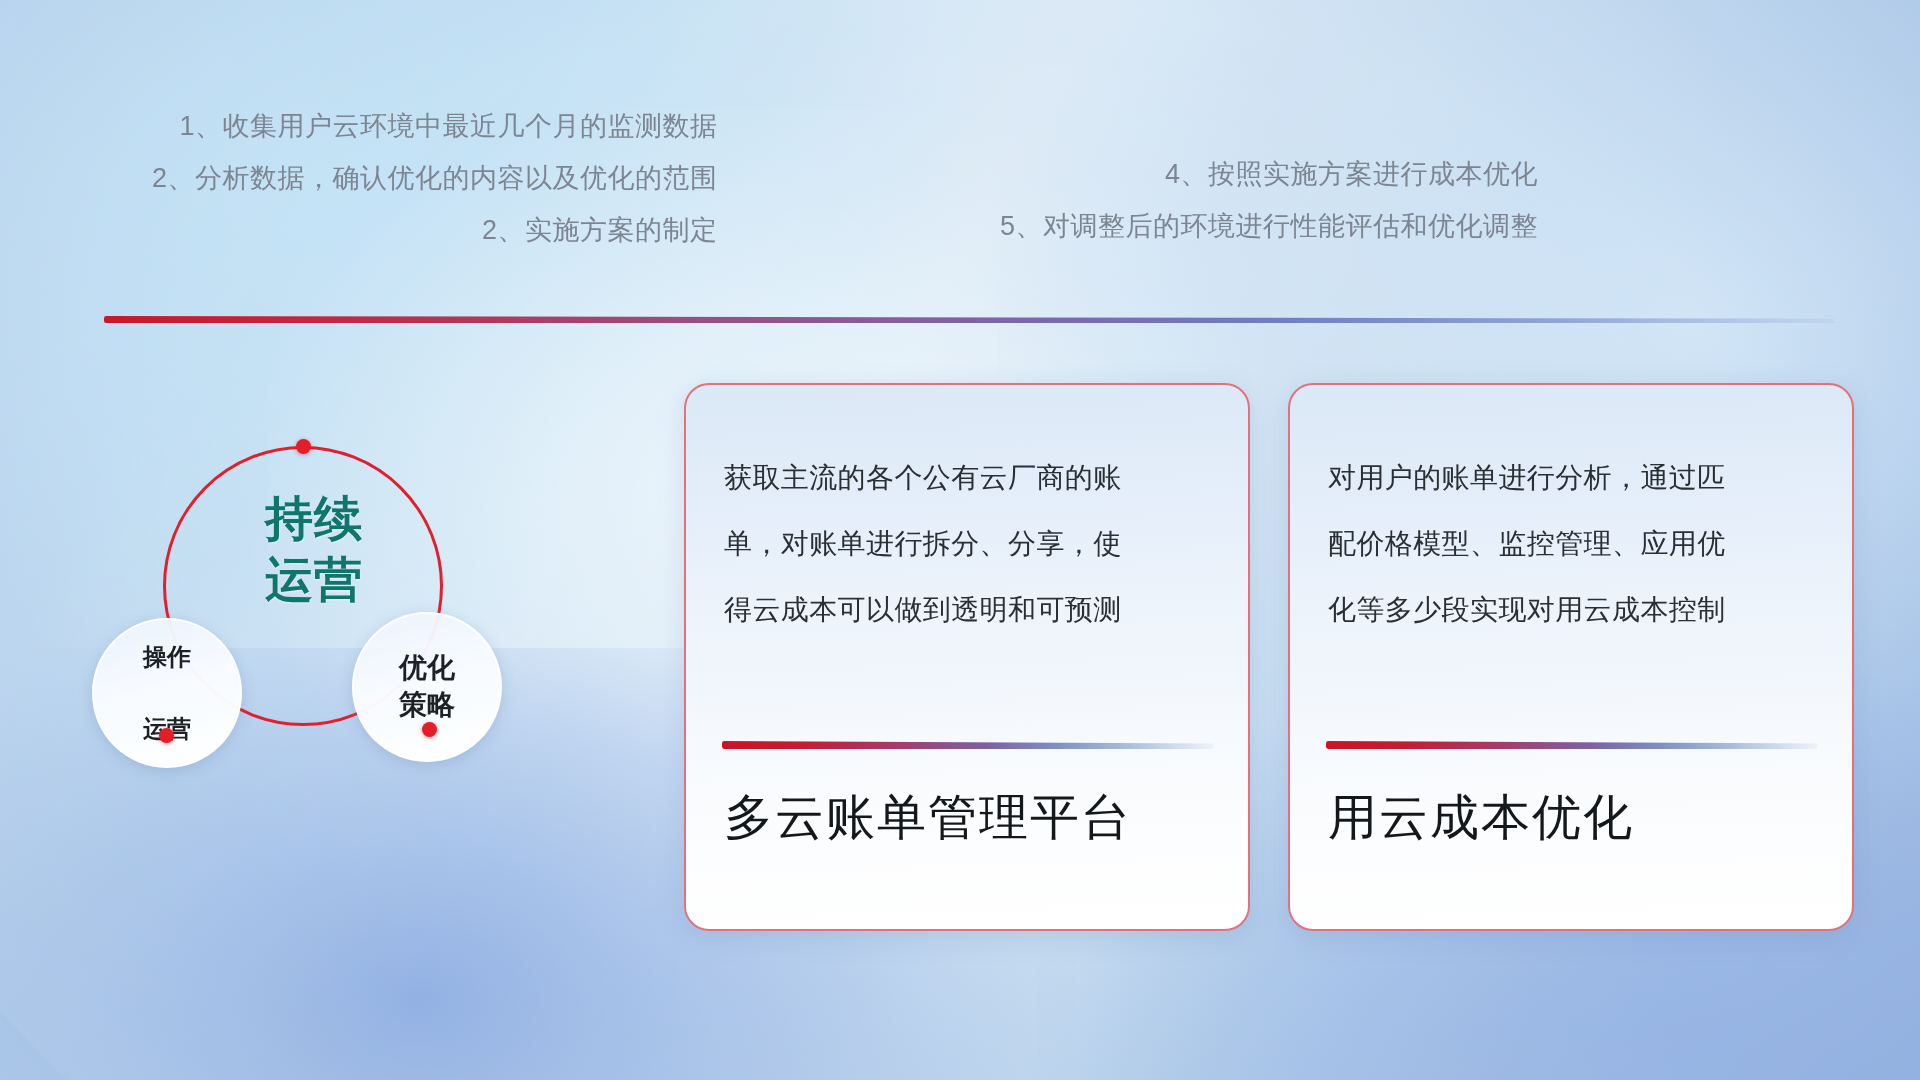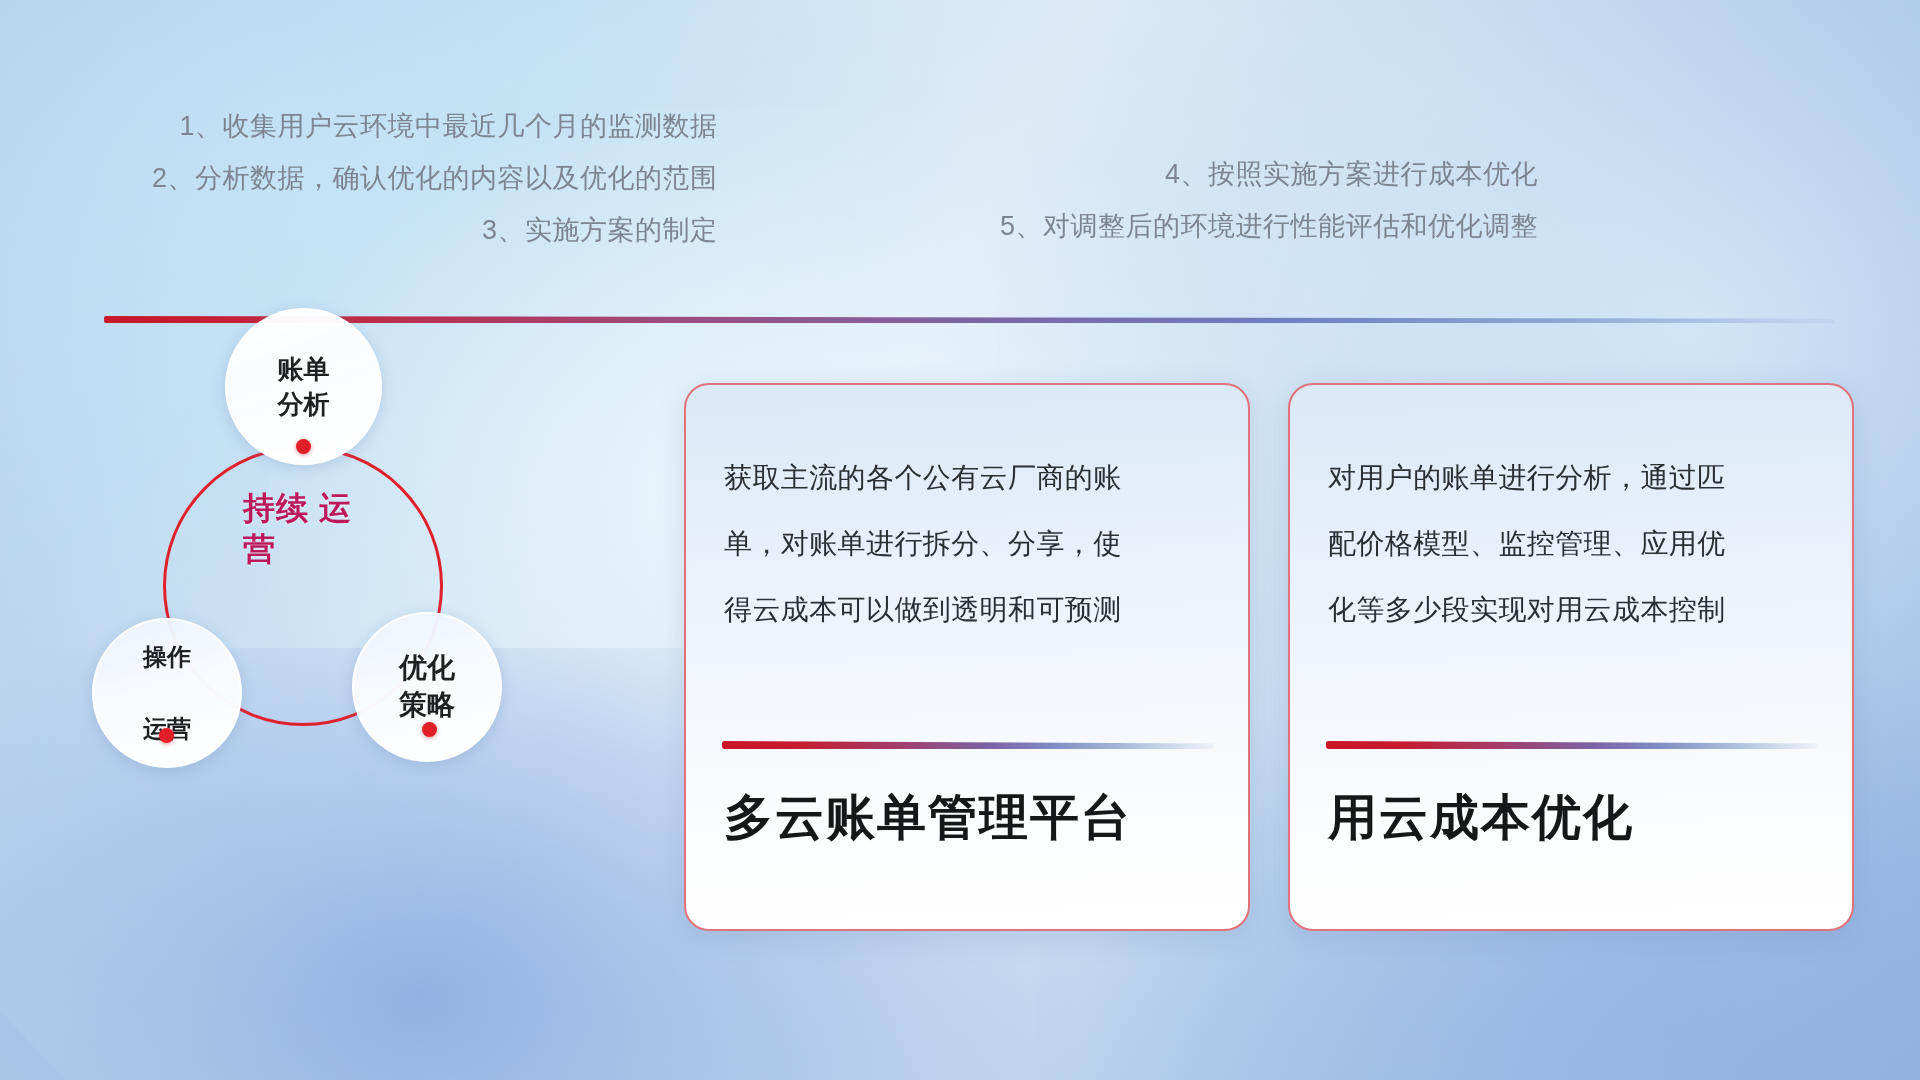--- a/index.html
+++ b/index.html
@@ -200,23 +200,23 @@
     font-size: 28px;
     background: linear-gradient(165deg, rgba(236,243,252,0.96) 0%, rgba(248,251,255,0.98) 45%, rgba(255,255,255,0.99) 100%);
     border: 2px solid rgba(255,255,255,0.9);
   }
 
   .center-label {
     position: absolute;
     left: 163px;
     top: 188px;
     width: 120px;
-    text-align: left;
-    color: #be185d;
-    font-size: 32px;
+    text-align: right;
+    color: #0f766e;
+    font-size: 48px;
     font-weight: bold;
     line-height: 1.28;
     letter-spacing: 1px;
     text-shadow: 0 1px 2px rgba(255,255,255,0.5);
   }
   .node-dot {
     position: absolute;
     width: 15px;
     height: 15px;
     border-radius: 50%;
@@ -279,21 +279,21 @@
     clip-path: polygon(0 0, 100% 30%, 100% 100%, 0 100%);
   }
 
   .card-title {
     position: absolute;
     left: 38px;
     right: 30px;
     top: 400px;
     color: #15181b;
     font-size: 49px;
-    font-weight: bold;
+    font-weight: normal;
     letter-spacing: 2px;
     white-space: nowrap;
   }
 </style>
 </head>
 <body>
 
 <div id="slide">
 
   <div class="bg-base"></div>
@@ -303,37 +303,33 @@
   <div class="bg-blue-bloom"></div>
   <div class="bg-blue-bloom2"></div>
   <div class="bg-swoosh"></div>
   <div class="bg-swoosh2"></div>
   <div class="bg-vignette"></div>
 
   <div class="bullets">
     <div class="bullet-col left">
       <span class="bullet-line">1、收集用户云环境中最近几个月的监测数据</span>
       <span class="bullet-line">2、分析数据，确认优化的内容以及优化的范围</span>
-      <span class="bullet-line">3、实施方案的制定</span>
+      <span class="bullet-line">2、实施方案的制定</span>
     </div>
     <div class="bullet-col right">
       <span class="bullet-line">4、按照实施方案进行成本优化</span>
       <span class="bullet-line">5、对调整后的环境进行性能评估和优化调整</span>
     </div>
   </div>
 
   <div class="header-rule"></div>
 
   <div class="diagram">
     <div class="ring"></div>
 
-    <div class="bubble bubble-top">
-      <span class="lbl">账单</span>
-      <span class="lbl">分析</span>
-    </div>
 
     <div class="bubble bubble-left">
       <span class="lbl">操作</span>
       <span class="lbl">运营</span>
     </div>
 
     <div class="bubble bubble-right">
       <span class="lbl">优化</span>
       <span class="lbl">策略</span>
     </div>

